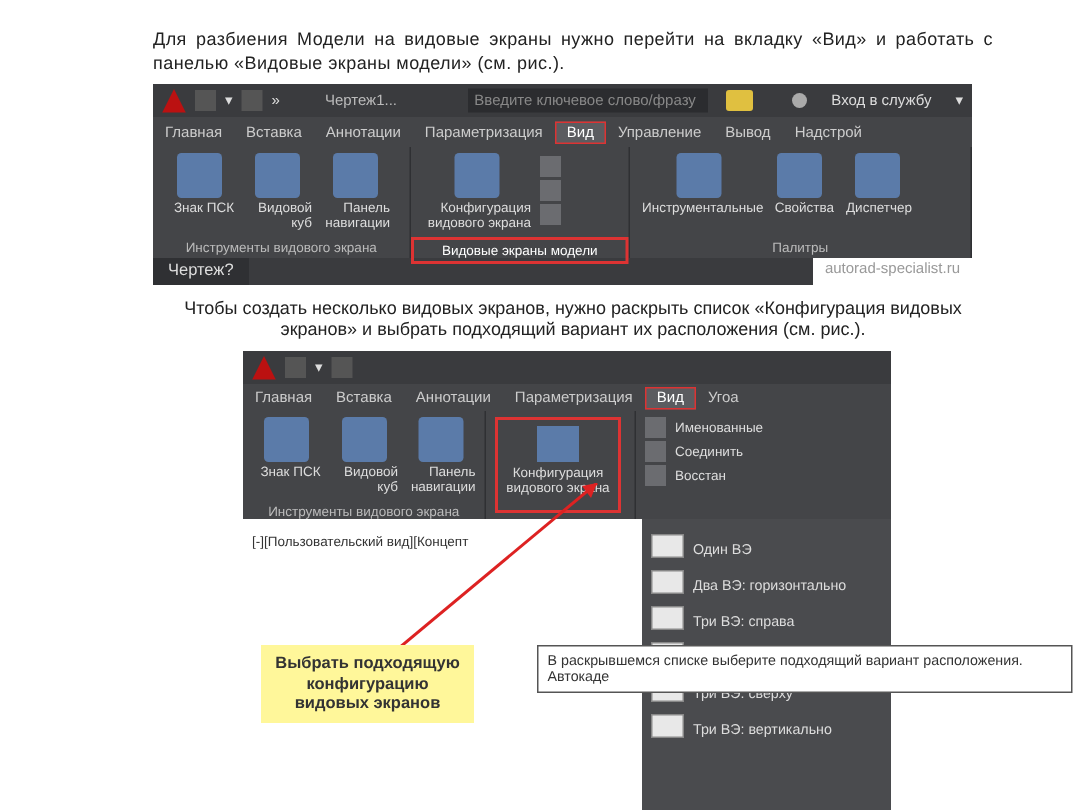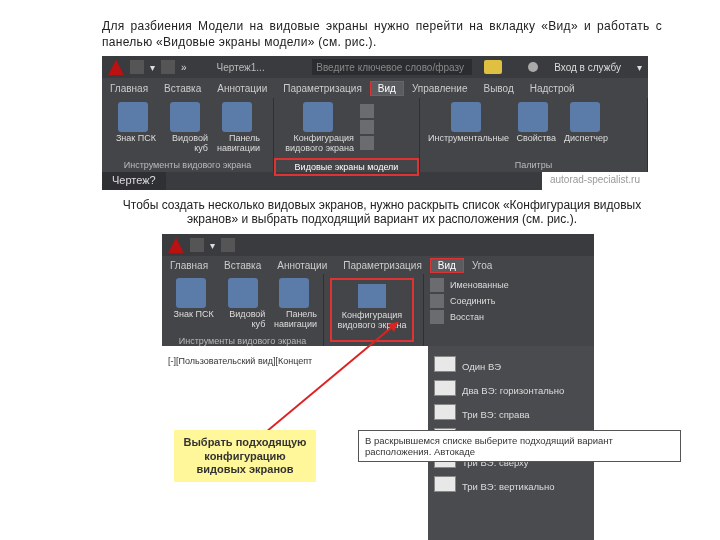--- a/index.html
+++ b/index.html
@@ -62,21 +62,21 @@
   .ss2-lower { display: flex; background: #fff; }
   .canvas { flex: 1; background: #fff; position: relative; min-height: 270px; }
   .vlabel { position: absolute; top: 10px; left: 6px; font-size: 9px; color: #333; }
   .callout { position: absolute; top: 84px; left: 12px; width: 142px; background: #fff79a; padding: 6px; font-size: 11px; color: #333; text-align: center; font-weight: bold; line-height: 1.2; }
   .arrow-line { position: absolute; top: -24px; left: 80px; width: 160px; height: 130px; }
 
   .dropdown { width: 166px; background: #4a4b4e; padding-top: 2px; }
   .dd-item { display: flex; align-items: flex-end; gap: 6px; height: 24px; padding: 0 6px; font-size: 9.5px; color: #ddd; }
   .dd-item .thumb { width: 22px; height: 16px; background: #e8e8e8; border: 1px solid #888; flex-shrink: 0; }
 
-  .tooltip { position: absolute; left: 196px; top: 196px; width: 323px; background: #fff; border: 1px solid #555; padding: 4px 6px; font-size: 9.5px; color: #333; z-index: 5; }
+  .tooltip { position: absolute; left: 196px; top: 196px; width: 357px; background: #fff; border: 1px solid #555; padding: 4px 6px; font-size: 9.5px; color: #333; z-index: 5; }
 </style>
 </head>
 <body>
 
 <div class="page">
 
   <p class="intro-text"><span>Для разбиения Модели на видовые экраны нужно перейти на вкладку «Вид» и работать с панелью «Видовые экраны модели» (см. рис.).</span></p>
 
   <div class="ss1">
     <div class="ss1-titlebar">

